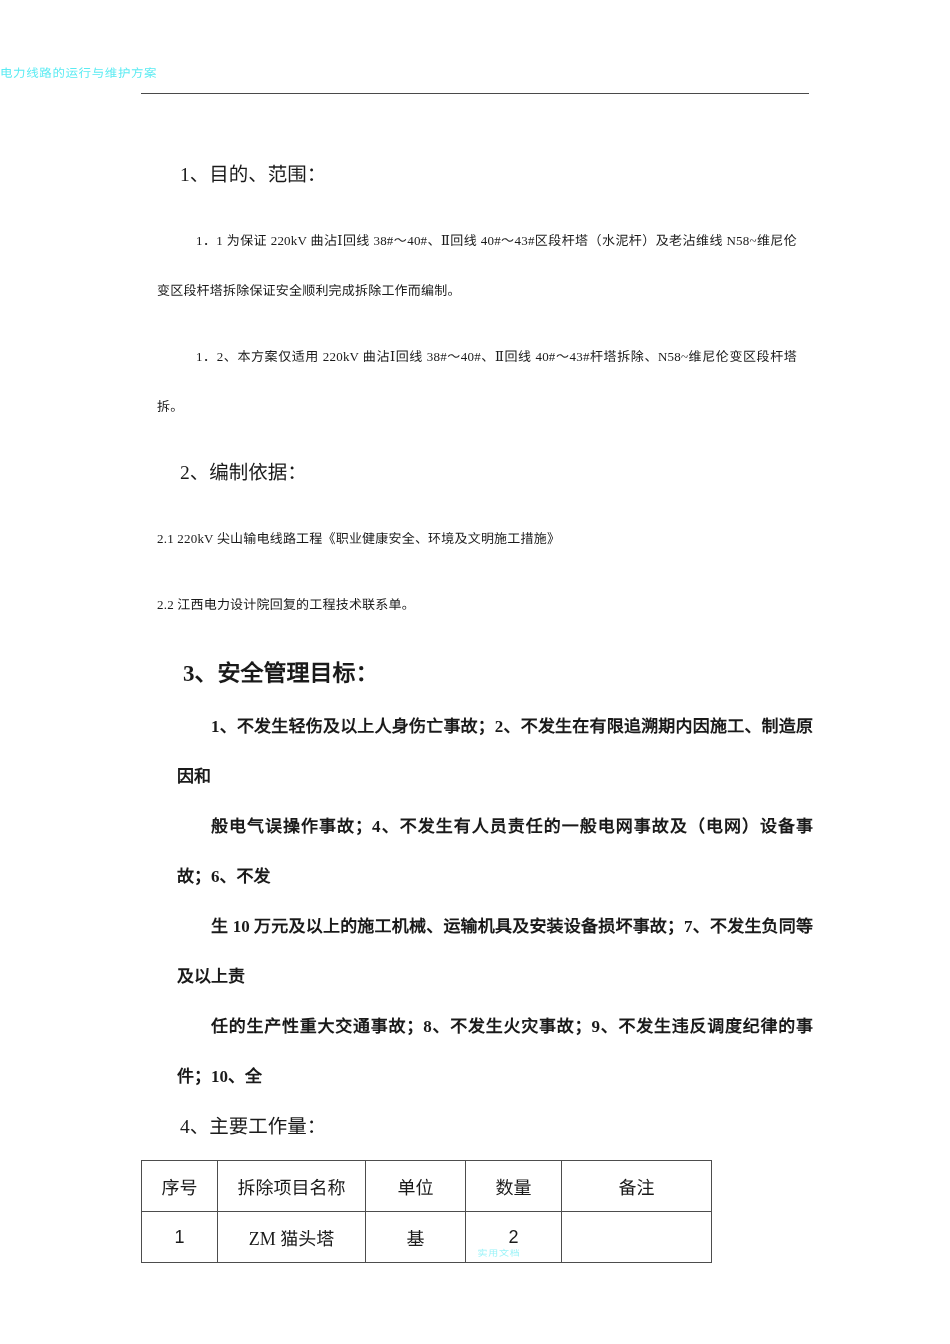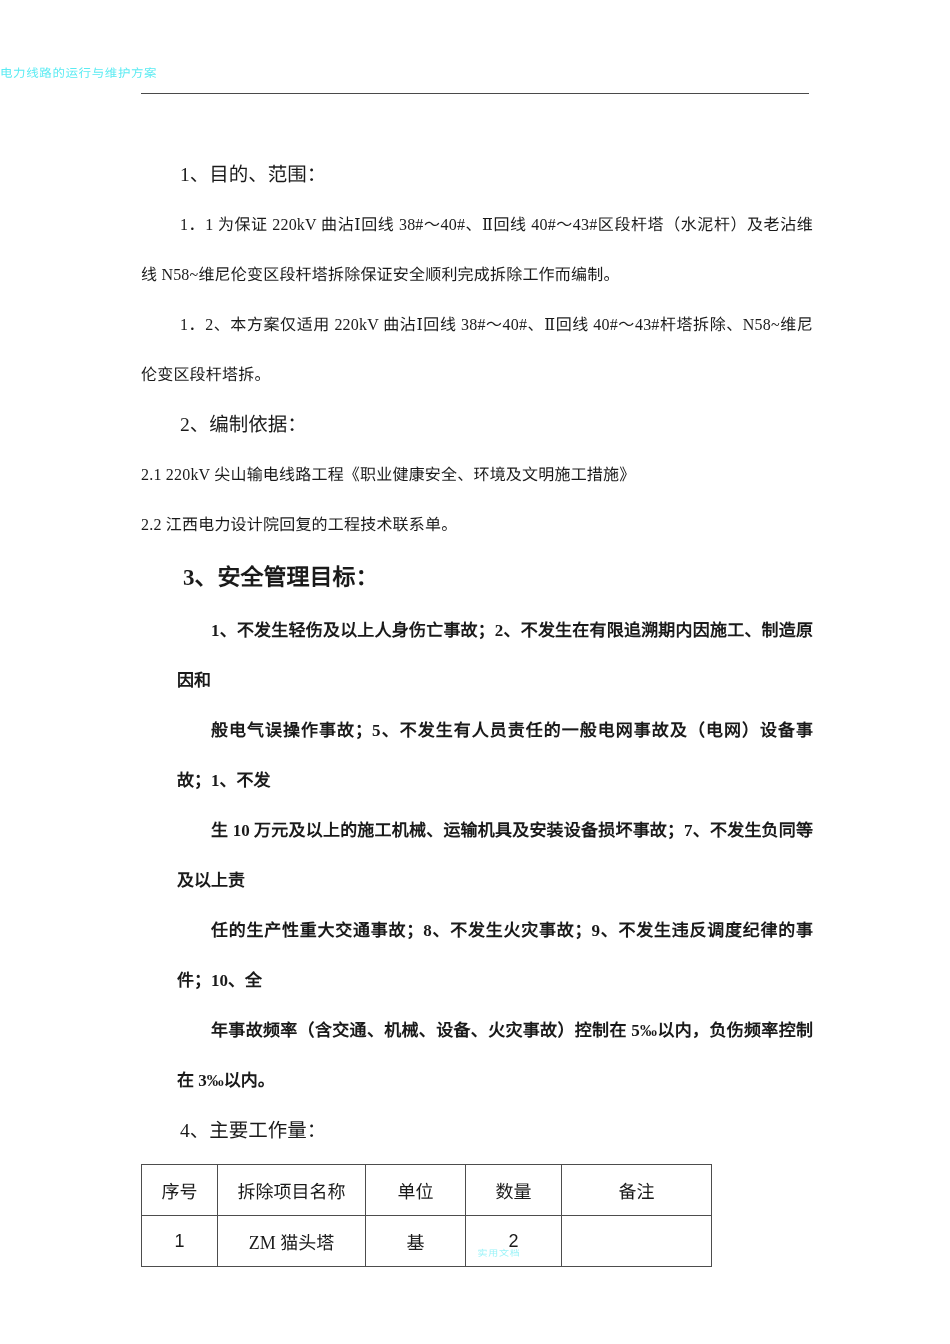--- a/index.html
+++ b/index.html
@@ -75,22 +75,22 @@
 
   
   .content {
     position: absolute;
     top: 150px;
     left: 141px;
     width: 672px;
   }
 
   p.para {
-    margin: 0;
-    font-size: 16px;
+    margin: 16px;
+    font-size: 13px;
     line-height: 50px;
     text-align: justify;
     text-justify: inter-ideograph;
     letter-spacing: 0.2px;
   }
   p.indent {
     text-indent: 39px;
   }
 
   .sec-head {
@@ -175,24 +175,23 @@
     <p class="sec-head">2、编制依据：</p>
 
     <p class="para">2.1  220kV 尖山输电线路工程《职业健康安全、环境及文明施工措施》</p>
 
     <p class="para">2.2   江西电力设计院回复的工程技术联系单。</p>
 
     <p class="sec-head-big">3、安全管理目标：</p>
 
     <div class="bold-block">
       <span class="hang">1、不发生轻伤及以上人身伤亡事故；2、不发生在有限追溯期内因施工、制造原因和</span>
-      <span class="hang">般电气误操作事故；5、不发生有人员责任的一般电网事故及（电网）设备事故；1、不发</span>
+      <span class="hang">般电气误操作事故；4、不发生有人员责任的一般电网事故及（电网）设备事故；6、不发</span>
       <span class="hang">生 10 万元及以上的施工机械、运输机具及安装设备损坏事故；7、不发生负同等及以上责</span>
       <span class="hang">任的生产性重大交通事故；8、不发生火灾事故；9、不发生违反调度纪律的事件；10、全</span>
-      <span class="hang">年事故频率（含交通、机械、设备、火灾事故）控制在 5‰以内，负伤频率控制在 3‰以内。</span>
     </div>
 
     <p class="sec-head">4、主要工作量：</p>
 
     <table class="work-table">
       <colgroup>
         <col class="col-no">
           <col class="col-name">
           <col class="col-unit">
           <col class="col-qty">

